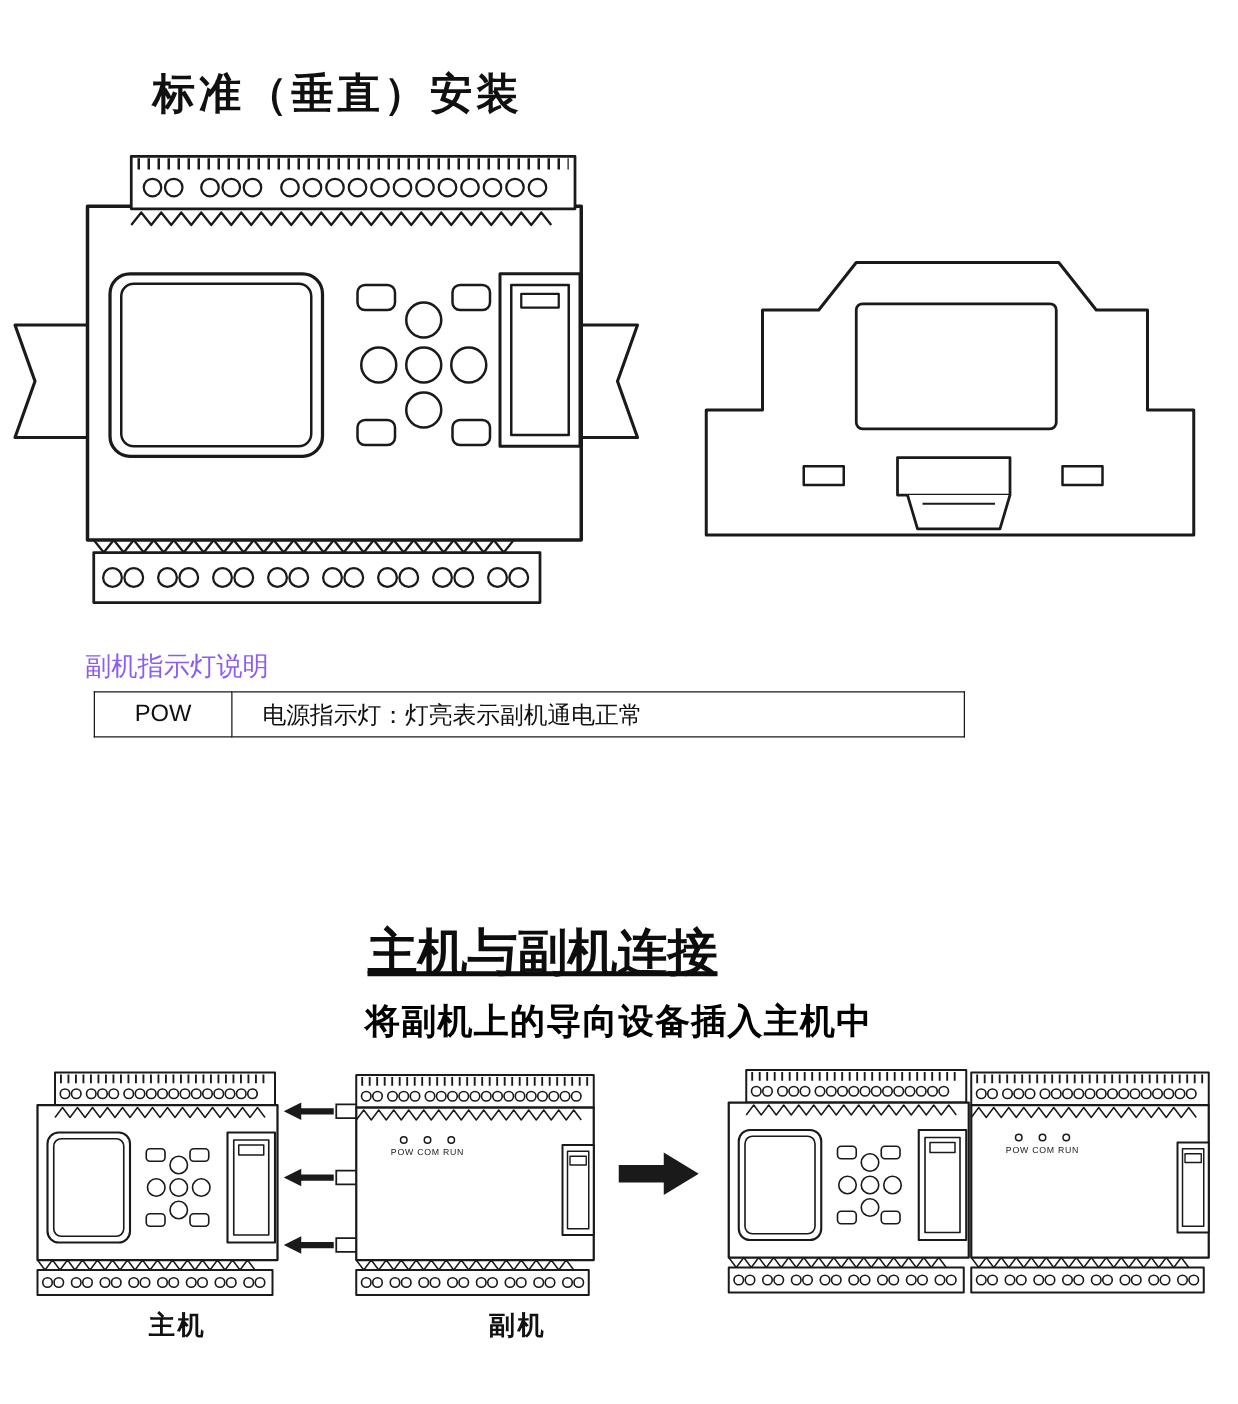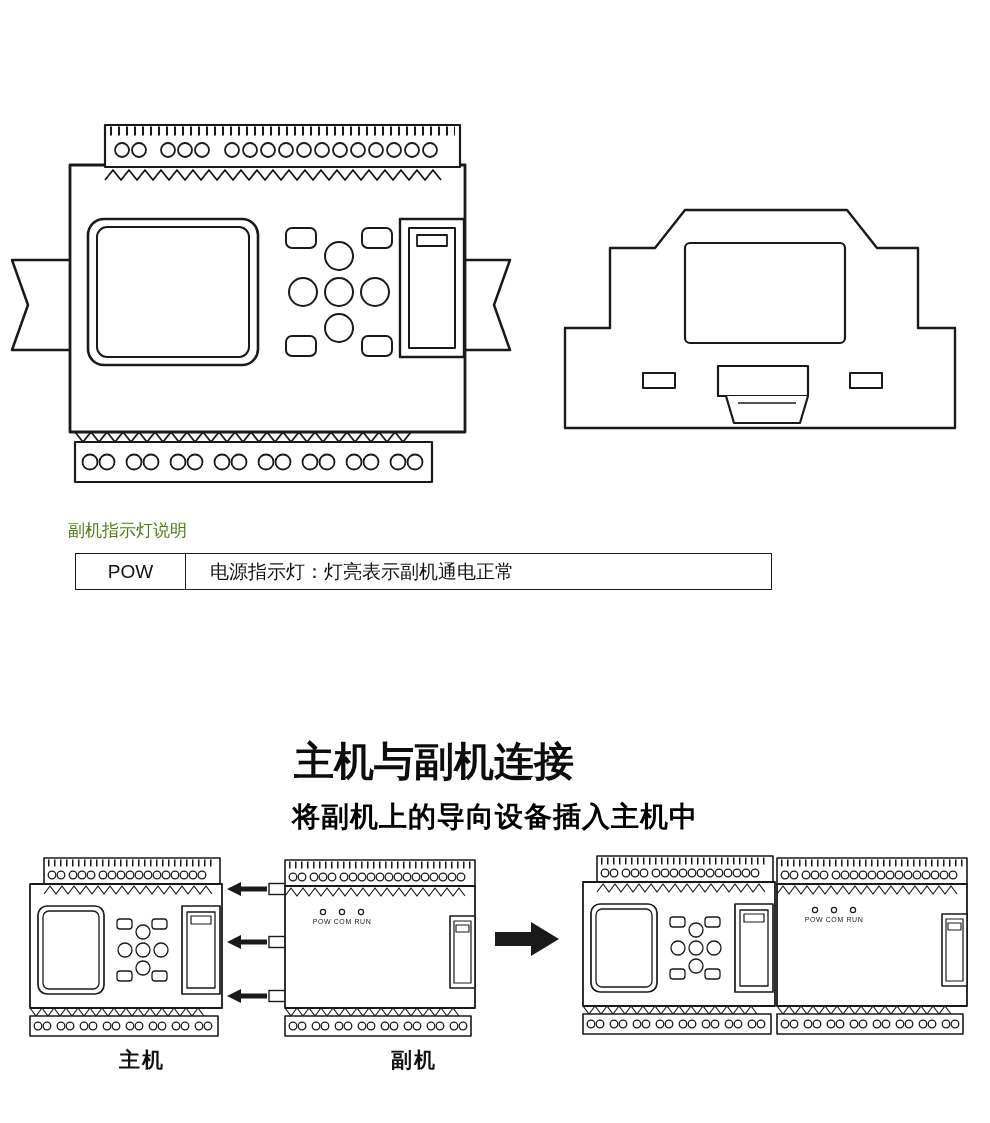--- a/index.html
+++ b/index.html
@@ -8,44 +8,45 @@
   .page { position:relative; width:990px; height:1123px; background:#fff; overflow:hidden; }
   .abs { position:absolute; }
   svg { display:block; }
   svg text { font-family:"Liberation Sans", sans-serif; }
 
   .title { font-family:"Liberation Serif", serif; font-weight:bold; font-size:34px;
            letter-spacing:3px; text-align:center; color:#101010; }
   .title-v { left:10px; top:52px; width:520px; }
   .title-h { left:565px; top:48px; width:420px; }
 
-  .ind-caption { left:68px; top:519px; font-size:17px; color:#4d7c0f; }
+  .ind-caption { left:68px; top:519px; font-size:21px; color:#8b5cf6; }
 
   .ind-table { left:75px; top:553px; }
   table.ind { border-collapse:collapse; background:#fff; }
   .ind th, .ind td { border:1.6px solid #1a1a1a; font-size:19px; font-weight:normal;
                      height:36px; color:#111; white-space:nowrap; }
   .ind .c1 { width:110px; text-align:center; }
   .ind .c2 { width:586px; text-align:left; padding-left:24px; }
 
   .h-main { left:0; top:734px; width:868px; text-align:center;
-            font-size:40px; font-weight:bold; color:#0d0d0d; }
+            font-size:40px; font-weight:bold; color:#0d0d0d;text-decoration:underline; }
   .h-sub  { left:0; top:798px; width:990px; text-align:center;
             font-size:28px; font-weight:bold; color:#000000; letter-spacing:1px; }
 
   .dev-label { font-family:"Liberation Serif", serif; font-weight:bold; font-size:21px;
                text-align:right; letter-spacing:2px; }
   .lbl-master { left:35px;  top:1046px; width:130px; }
   .lbl-slave  { left:307px; top:1046px; width:130px; }
 </style>
 </head>
 <body>
 
 <div class="page">
 
+  <div class="abs title title-v">标准（垂直）安装</div>
 
   <svg class="abs" style="left:0;top:112px" width="525" height="372" viewBox="0 0 525 372">
     <g stroke="#1a1a1a" fill="#fff" stroke-linejoin="round">
       <path d="M74,148 L12,148 L28,193 L12,238 L74,238" stroke-width="2.5" fill="#fff"></path>
       <path d="M460,148 L510,148 L494,193 L510,238 L460,238" stroke-width="2.5" fill="#fff"></path>
 
       <rect x="70" y="53" width="395" height="267" stroke-width="2.8" fill="#fff"></rect>
 
       <g>
         <rect x="105" y="13" width="355" height="42" stroke-width="2.2" fill="#fff"></rect>

